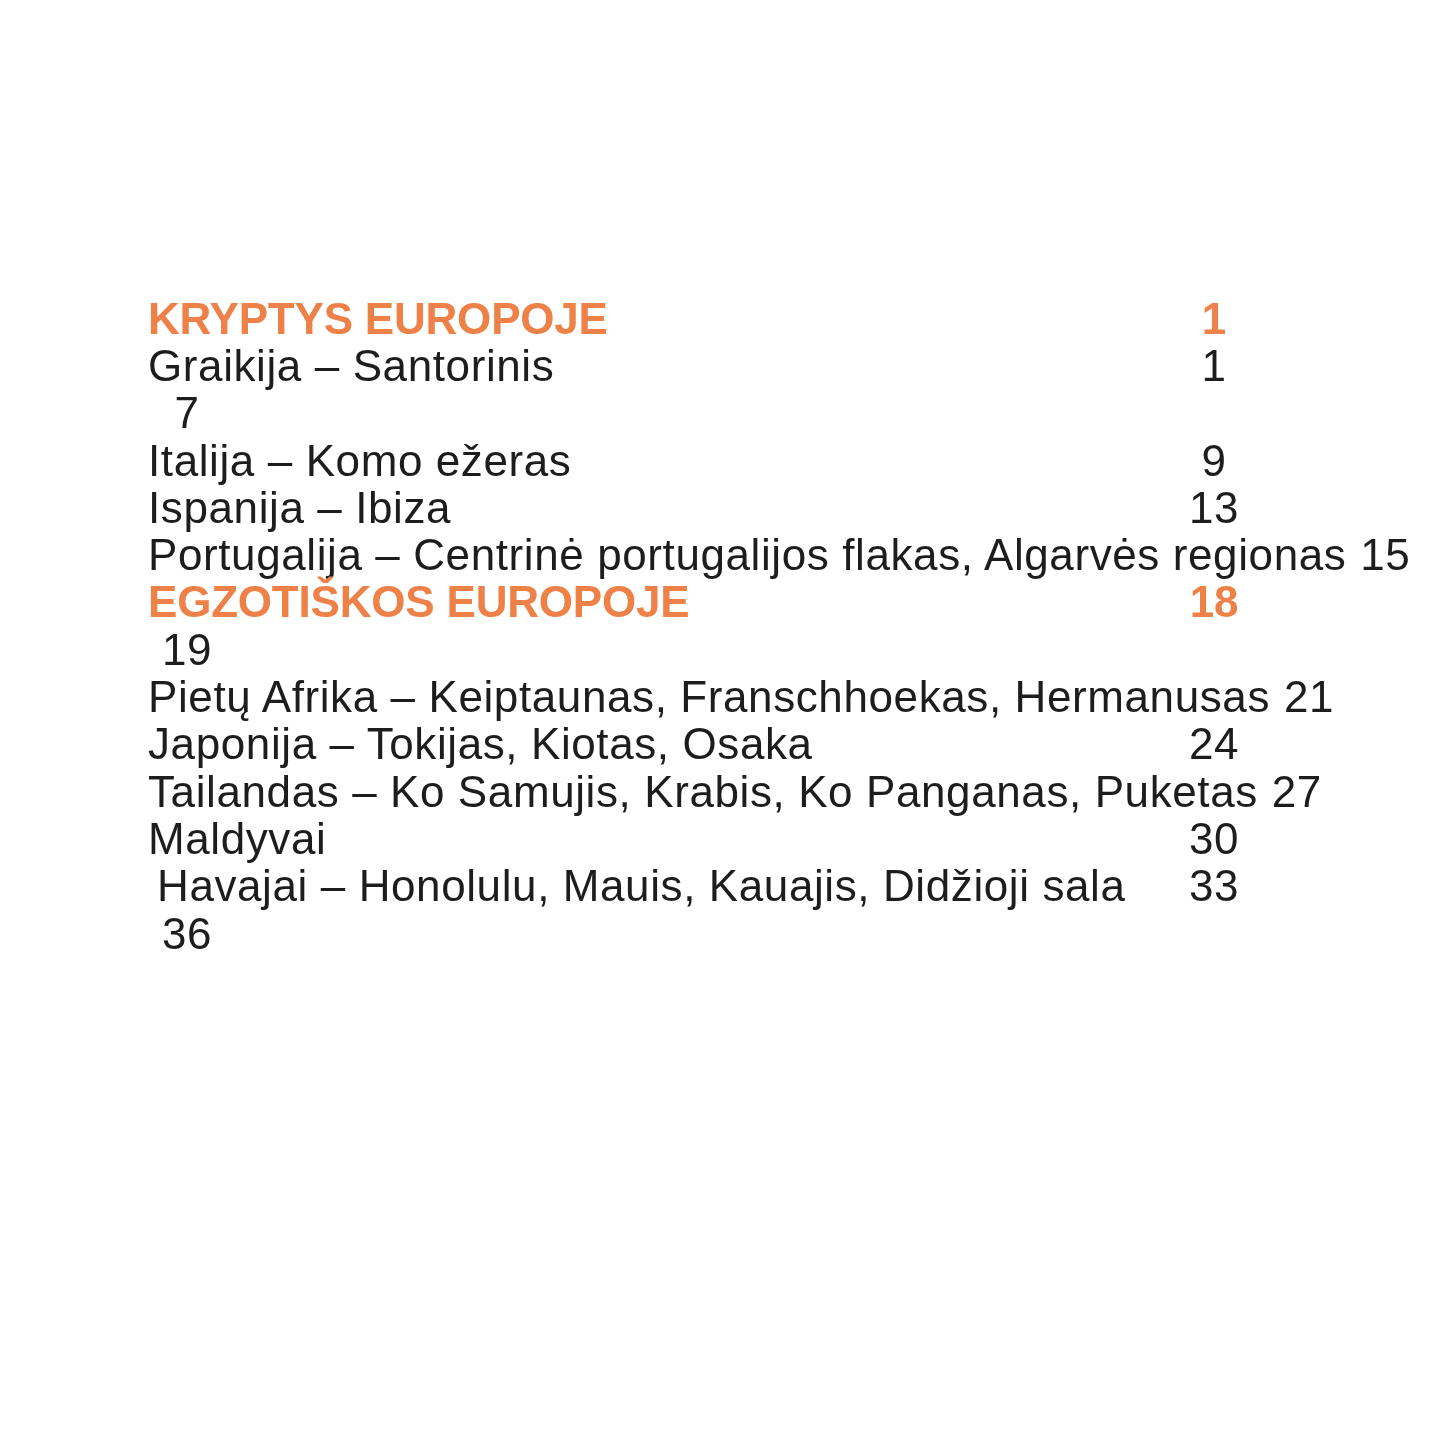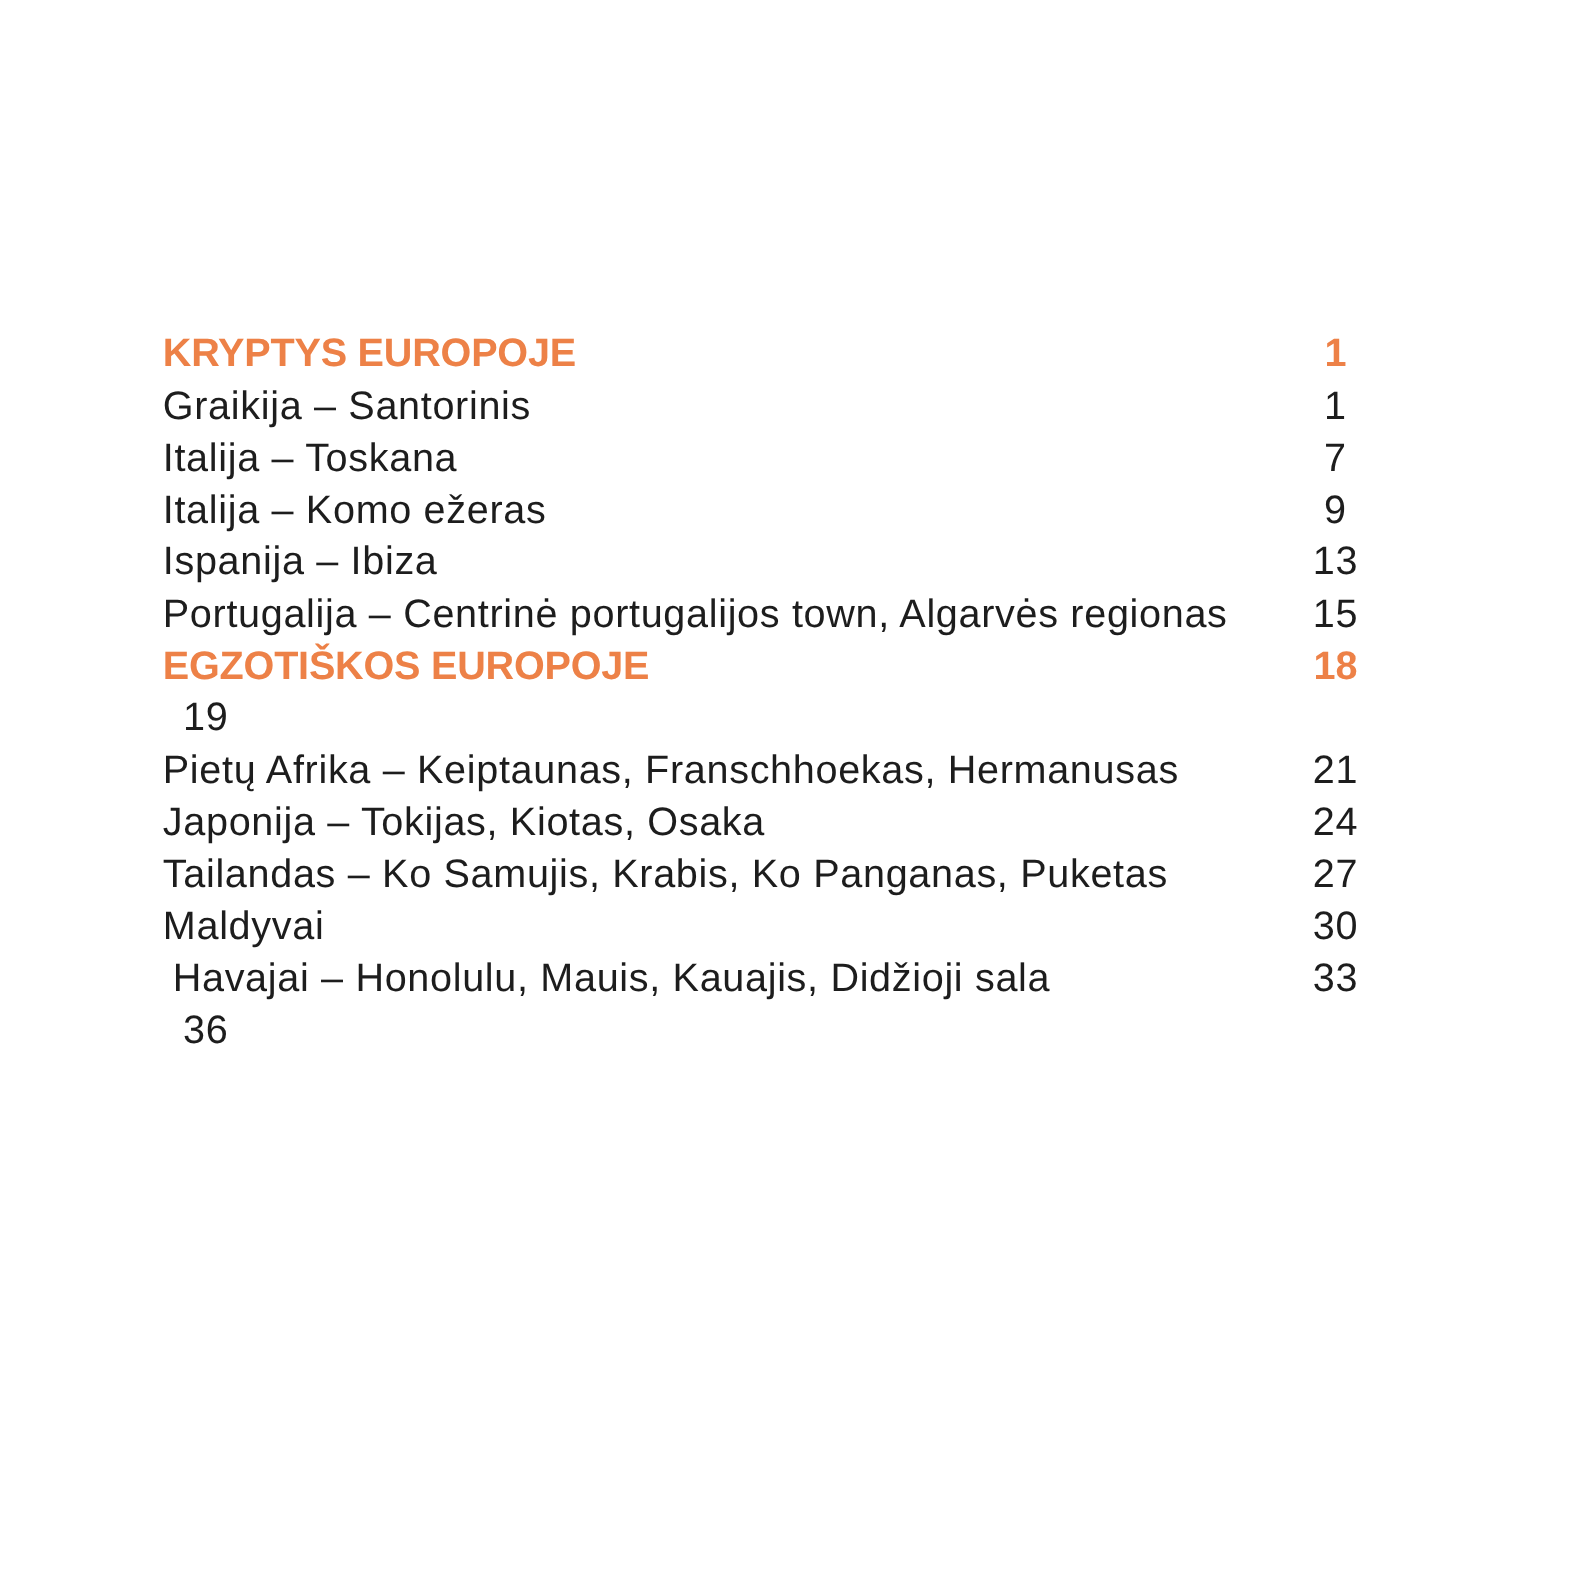--- a/index.html
+++ b/index.html
@@ -23,23 +23,23 @@
     background: var(--bg);
   }
   .toc {
     position: absolute;
     left: 148px;
     top: 295px;
     width: 1105px;
   }
   .row {
     display: flex;
-    align-items: flex-end;
+    align-items: center;
     height: 47.3px;
-    font-size: 36px;
+    font-size: 44px;
     color: var(--text);
     letter-spacing: 0.6px;
     white-space: nowrap;
   }
   .label {
     flex: 1;
     overflow: visible;
   }
   .pagenum {
     width: 78px;
@@ -66,36 +66,35 @@
       <div class="pagenum">1</div>
     </div>
 
     <div class="row">
       <div class="label">Graikija – Santorinis</div>
       <div class="pagenum">1</div>
     </div>
 
 
     <div class="row">
-      <div class="label">Italija – Toskana</div>
       <div class="pagenum">7</div>
     </div>
 
     <div class="row">
       <div class="label">Italija – Komo ežeras</div>
       <div class="pagenum">9</div>
     </div>
 
     <div class="row">
       <div class="label">Ispanija – Ibiza</div>
       <div class="pagenum">13</div>
     </div>
 
     <div class="row">
-      <div class="label">Portugalija – Centrinė portugalijos town, Algarvės regionas</div>
+      <div class="label">Portugalija – Centrinė portugalijos flakas, Algarvės regionas</div>
       <div class="pagenum">15</div>
     </div>
 
     <div class="row section">
       <div class="label">EGZOTIŠKOS EUROPOJE</div>
       <div class="pagenum">18</div>
     </div>
 
     <div class="row">
       <div class="pagenum">19</div>

